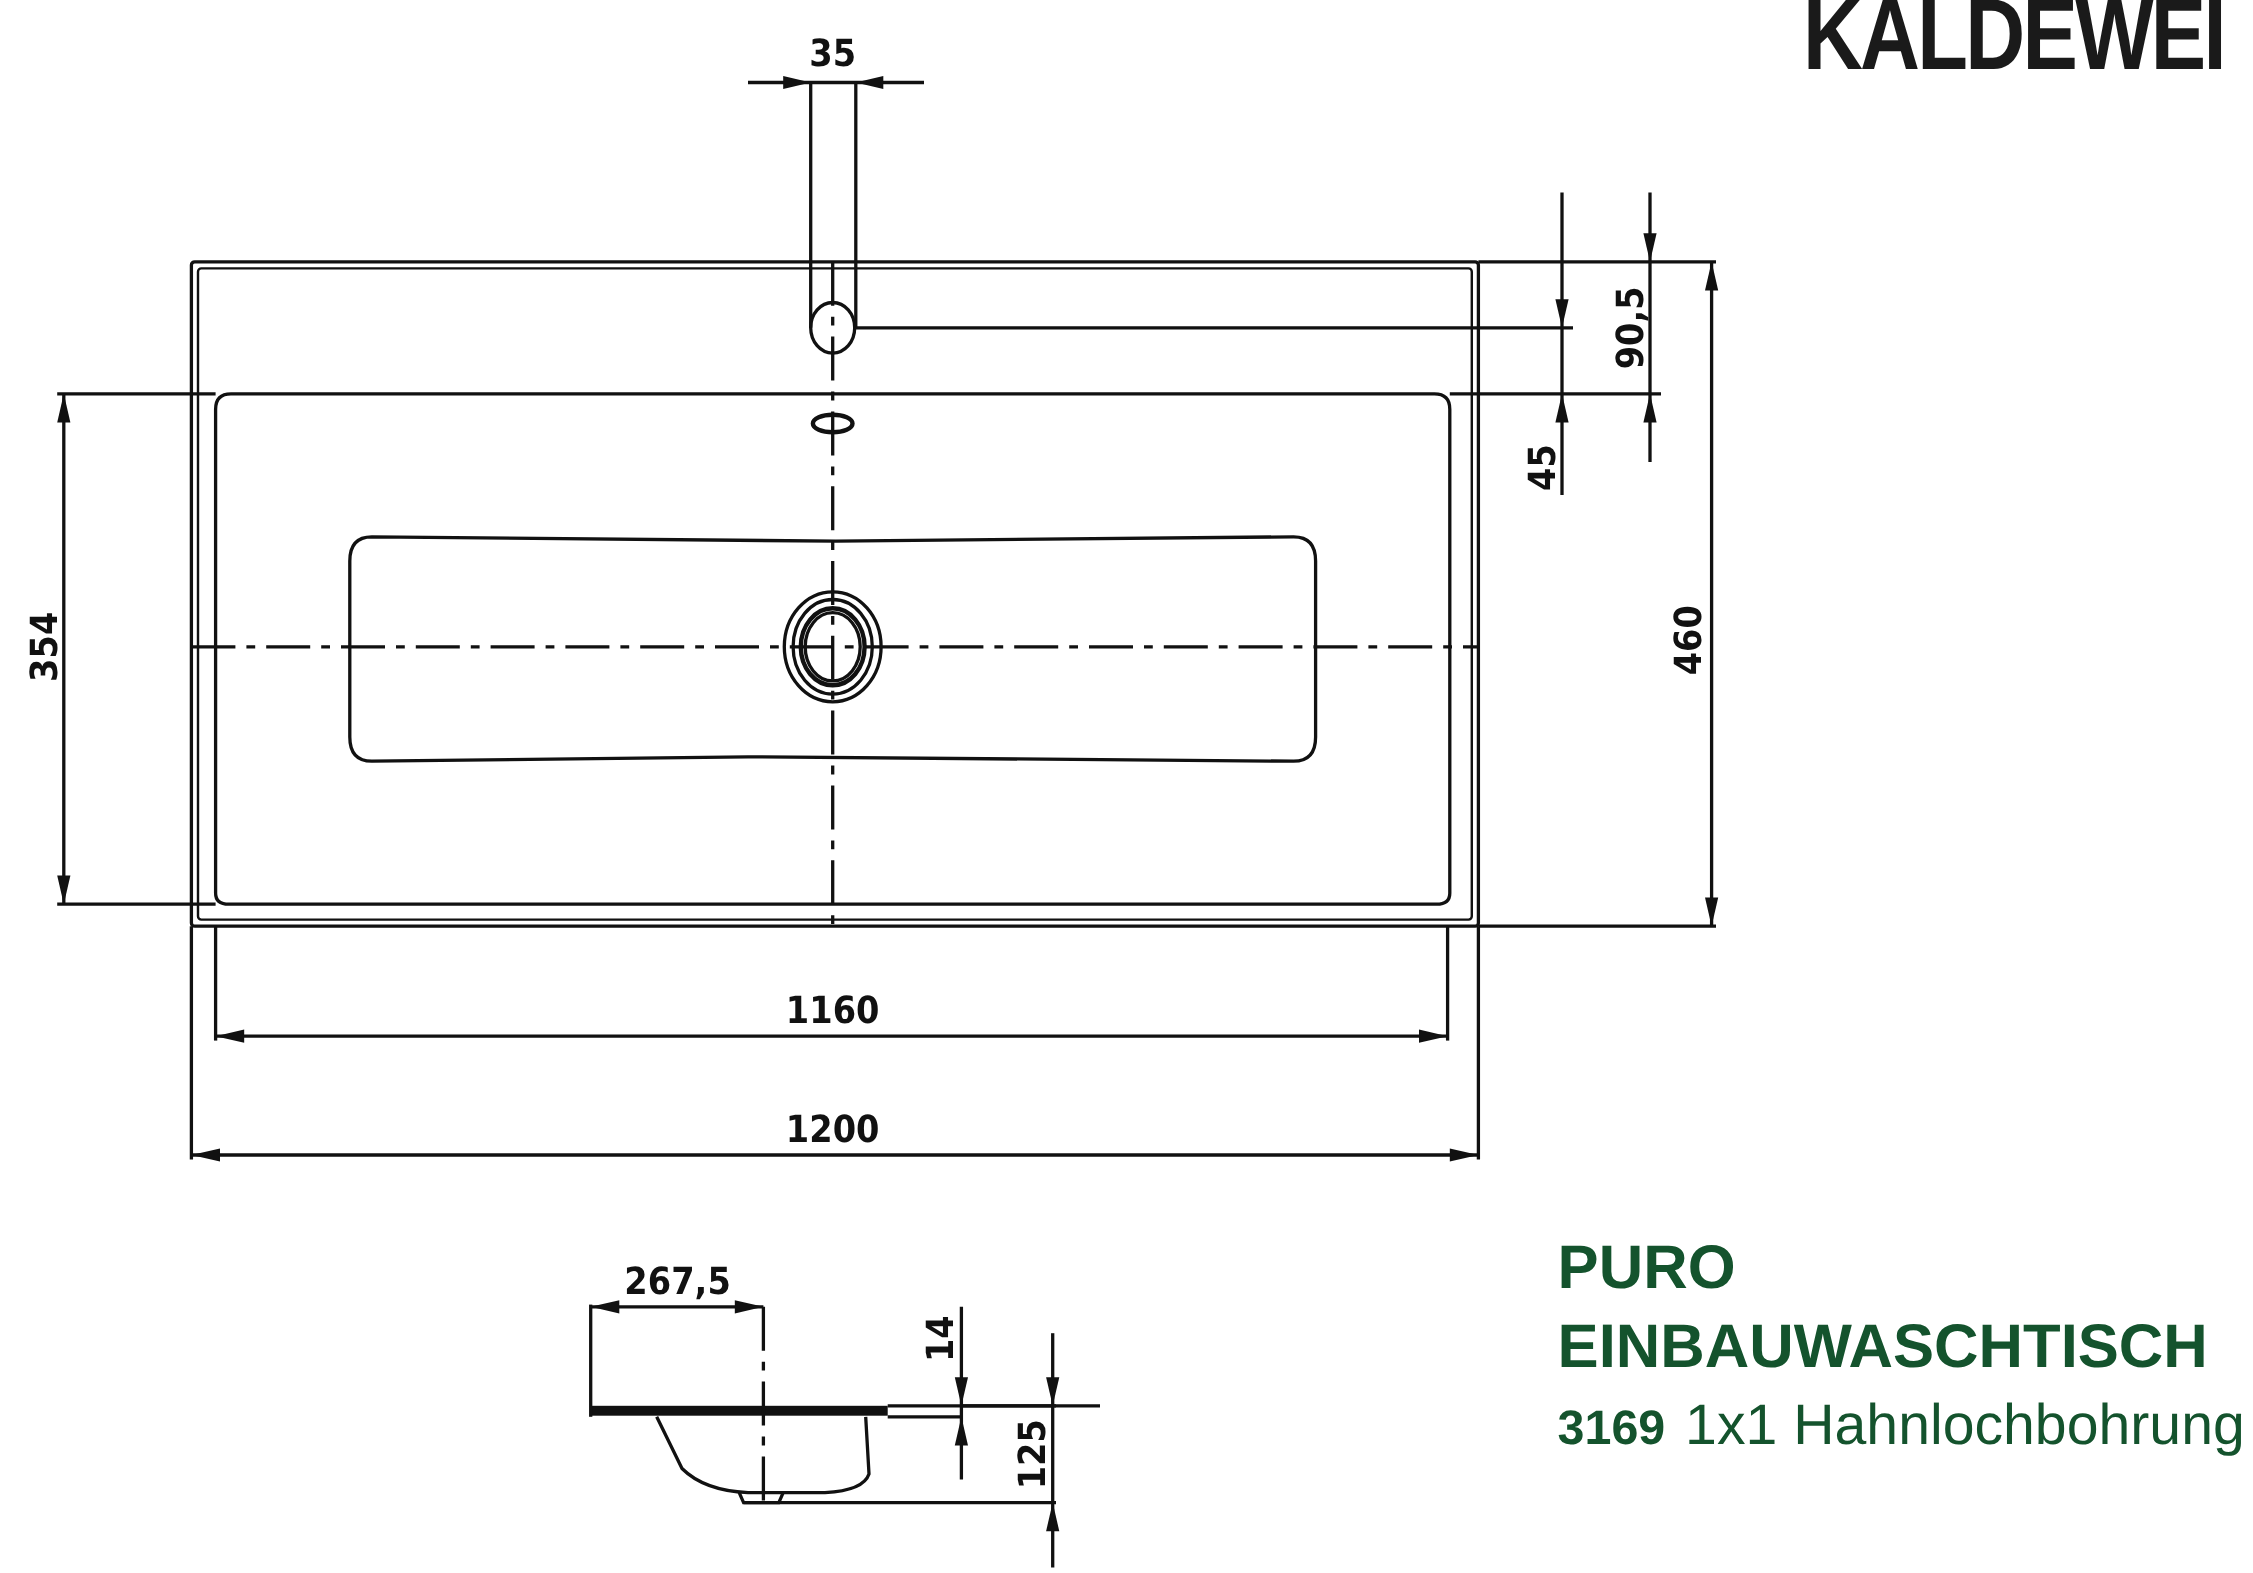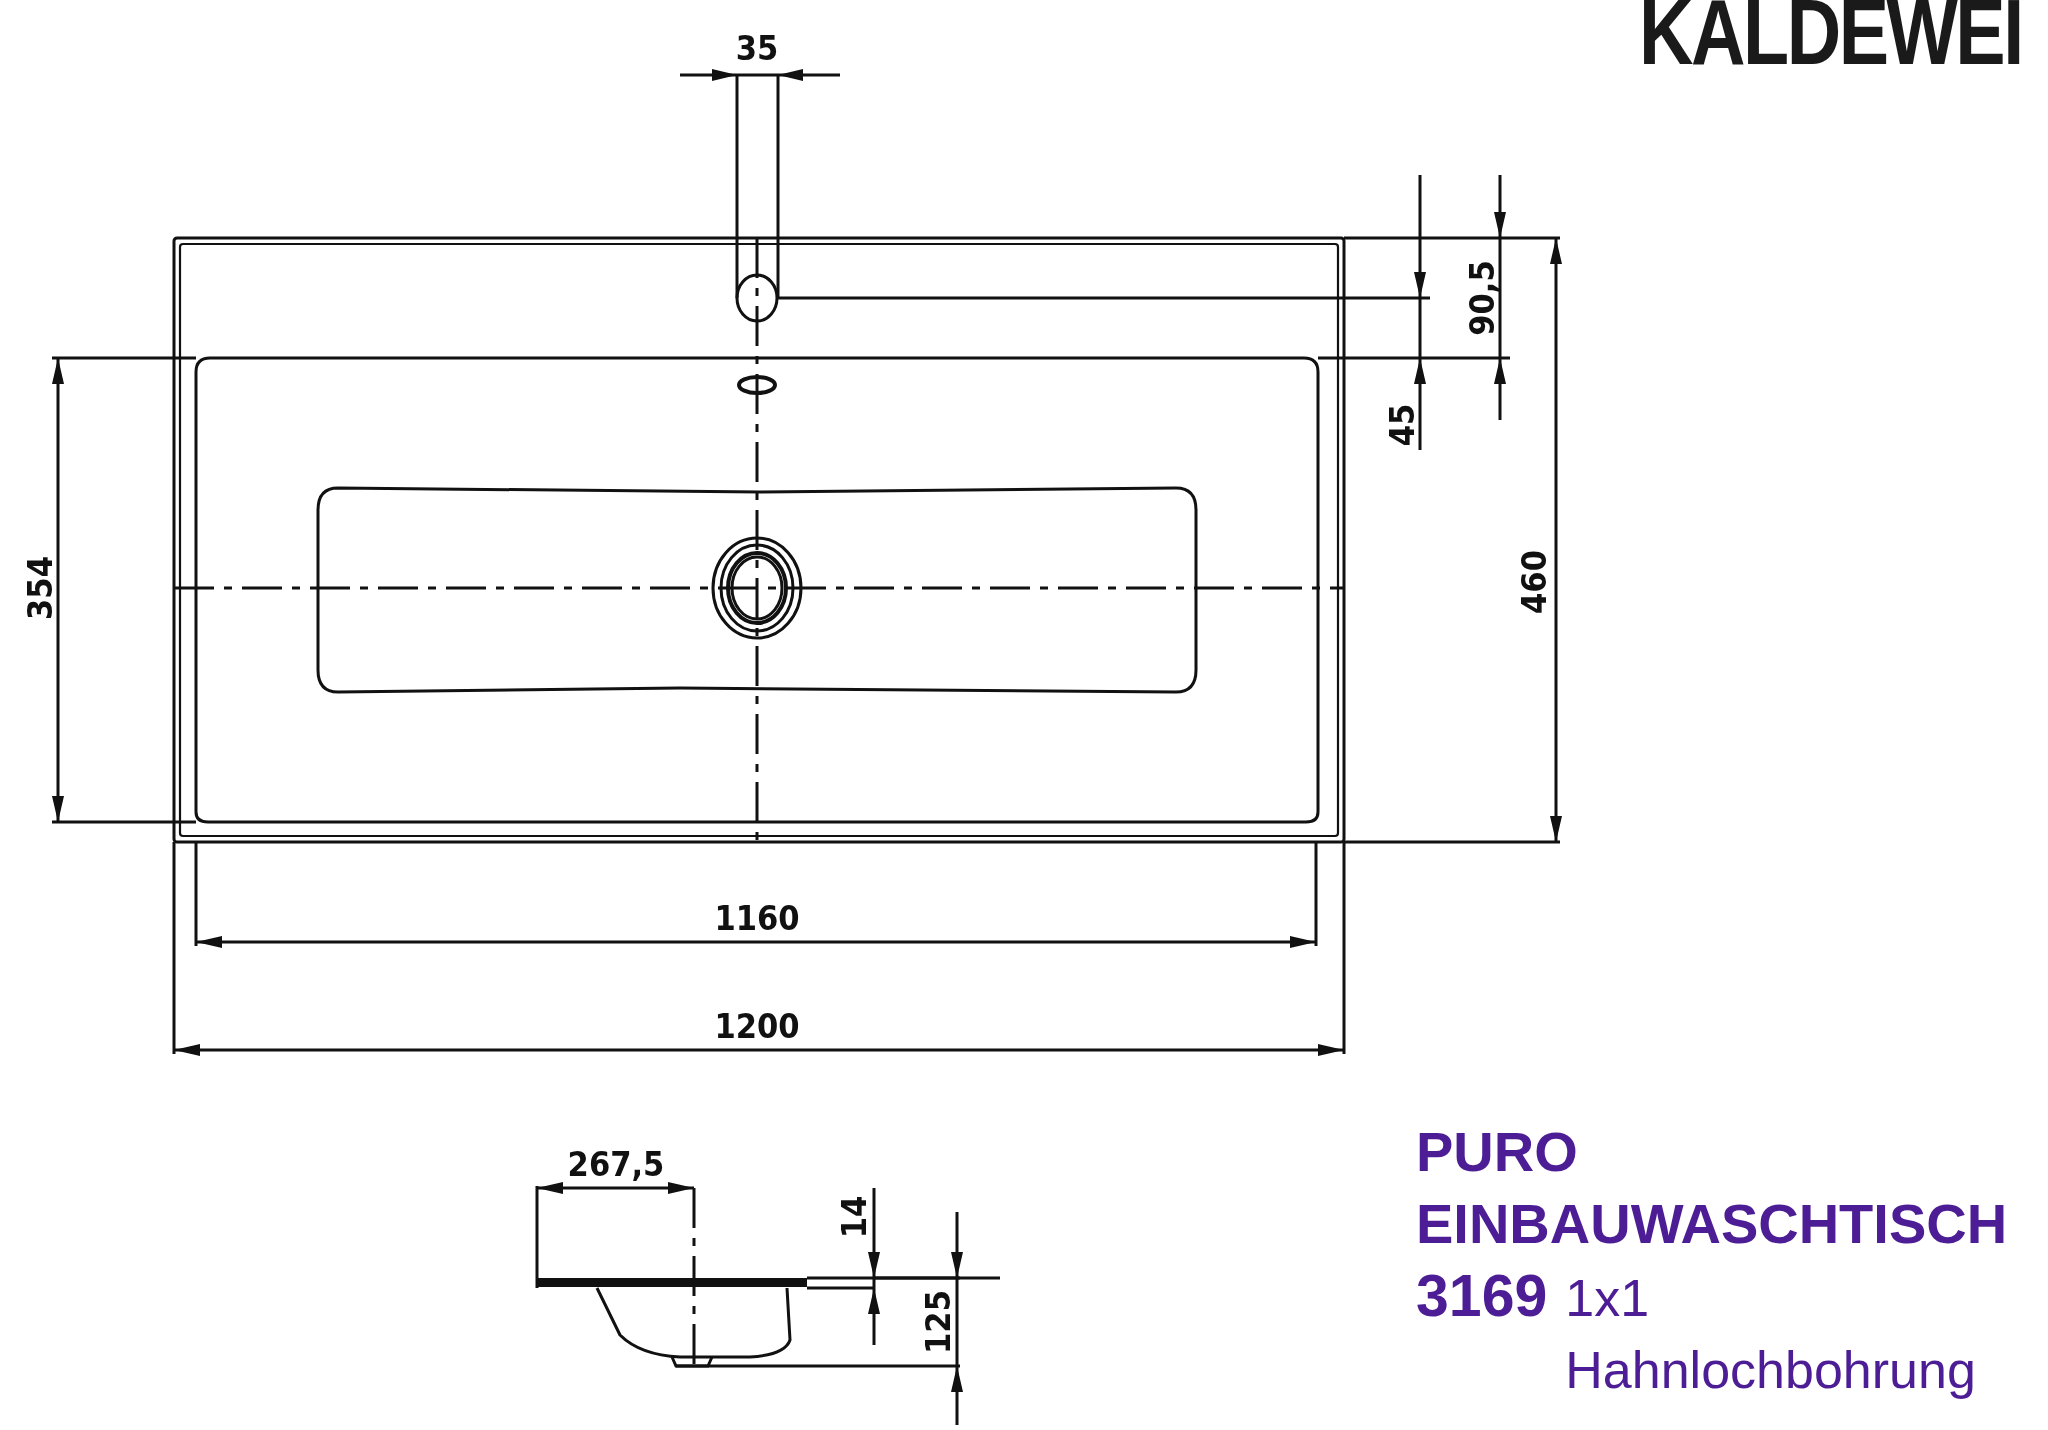--- a/index.html
+++ b/index.html
@@ -5,25 +5,25 @@
     html, body { margin: 0; padding: 0; background: #ffffff; }
     body { width: 2048px; height: 1430px; position: relative; overflow: hidden; }
     svg { position: absolute; left: 0; top: 0; }
     .ln { stroke: #111111; stroke-width: 3; fill: none; }
     .ln-thin { stroke: #111111; stroke-width: 2.2; fill: none; }
     .ln-thick { stroke: #111111; stroke-width: 4; fill: none; }
     .axis { stroke: #111111; stroke-width: 3; fill: none; stroke-dasharray: 40 10 8 10; }
     .arrow { fill: #111111; stroke: none; }
     .dim { font-family: "DejaVu Sans Condensed", "Liberation Sans Narrow", "Liberation Sans", sans-serif; font-weight: bold; font-size: 34px; fill: #111111; }
     .brand { position: absolute; right: 26px; top: -14px; font-family: "Liberation Sans", sans-serif; font-weight: bold; font-size: 92px; letter-spacing: -3px; color: #1a1a1a; transform: scaleX(0.82); transform-origin: right top; line-height: 1; }
-    .title-block { position: absolute; left: 1416px; top: 1116px; font-family: "Liberation Sans", sans-serif; color: #4c1d95; }
+    .title-block { position: absolute; left: 1416px; top: 1116px; font-family: "Liberation Sans", sans-serif; color: #14532d; }
     .t1 { font-weight: bold; font-size: 56px; line-height: 72px; letter-spacing: 0px; }
     .t2 { font-weight: bold; font-size: 56px; line-height: 72px; }
     .t3 { display: flex; align-items: baseline; gap: 18px; line-height: 72px; }
-    .t3 .num { font-weight: bold; font-size: 59px; }
+    .t3 .num { font-weight: bold; font-size: 44px; }
     .t3 .desc { font-weight: normal; font-size: 52px; }
   </style>
 </head>
 <body>
 
 <div class="brand">KALDEWEI</div>
 
 <svg width="2048" height="1430" viewBox="0 0 2048 1430">
 
   <g>

